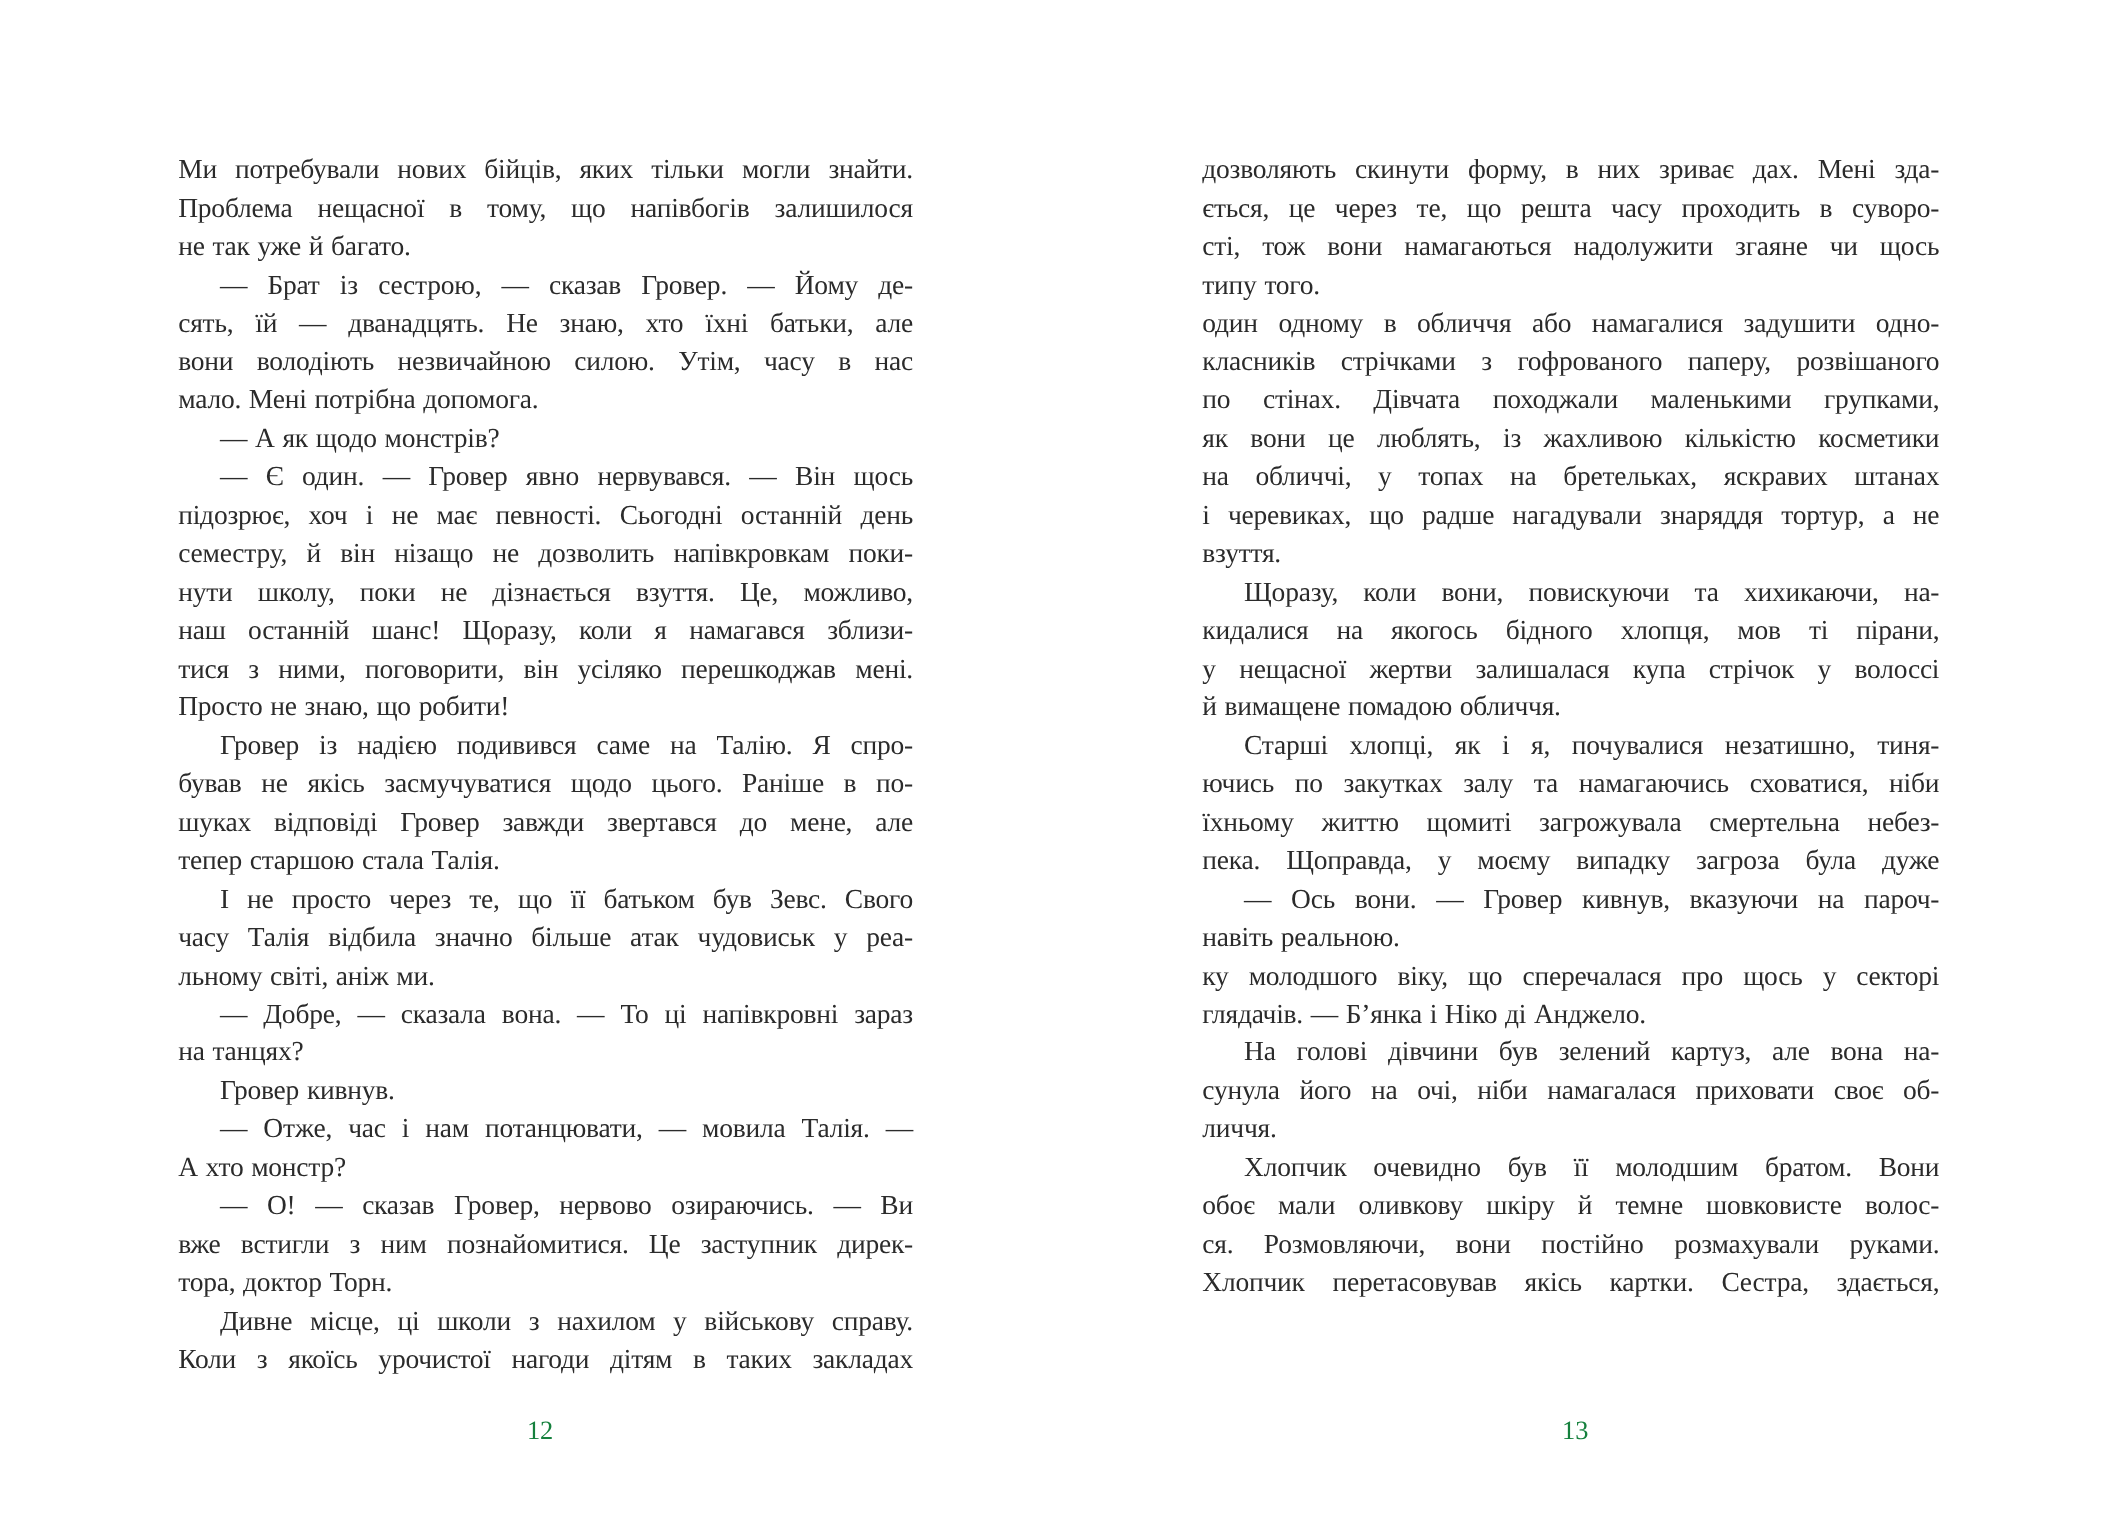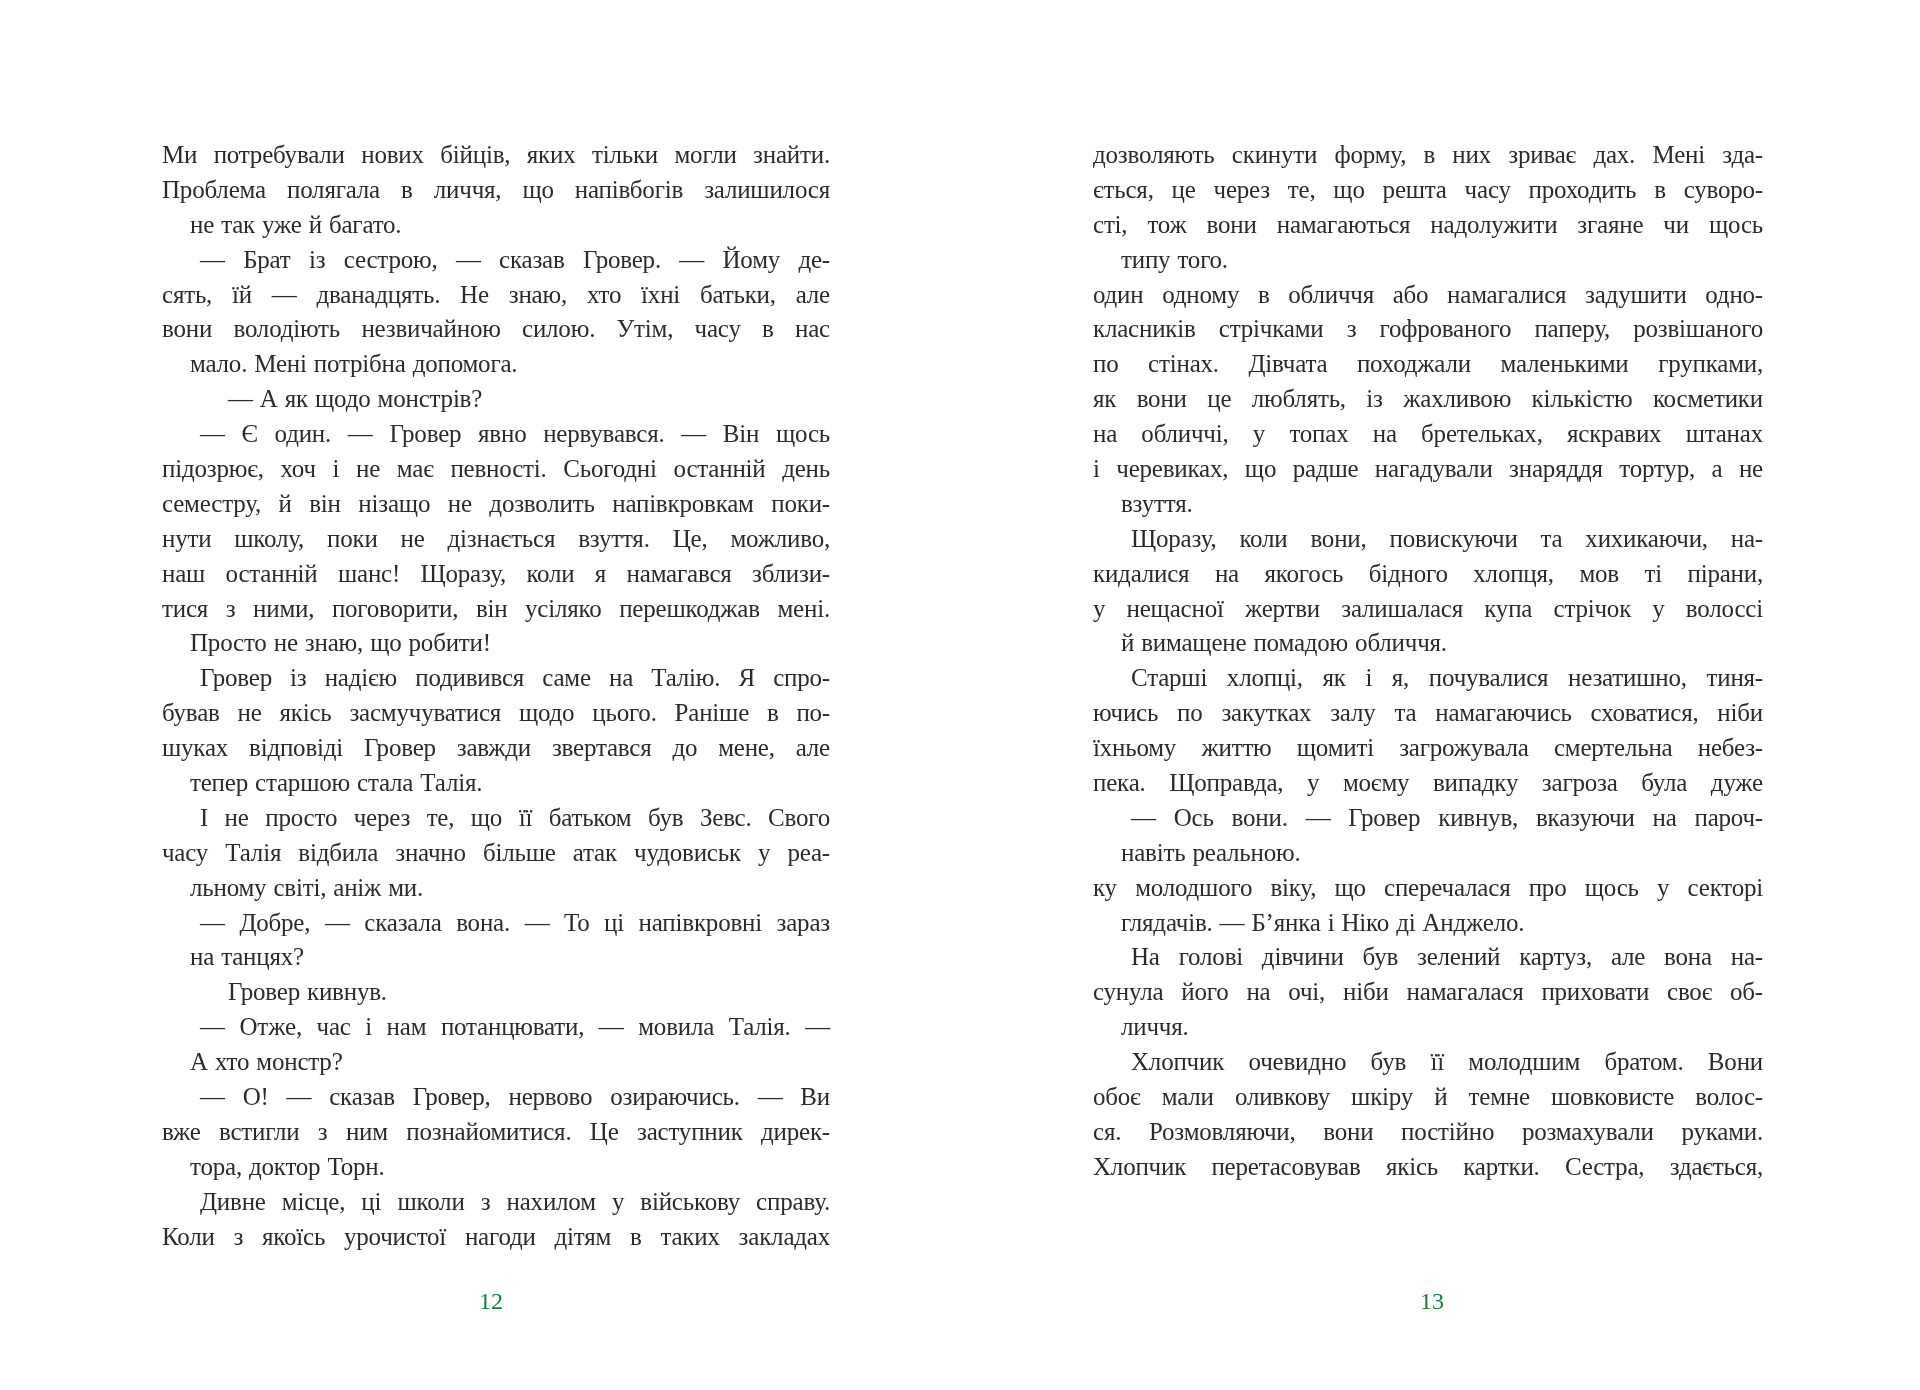--- a/index.html
+++ b/index.html
@@ -8,37 +8,37 @@
   #page-left { left:162px; width:668px; }
   #page-right { left:1093px; width:670px; }
   .line {
     height:34.9px; line-height:34.9px;
     font-family:"Liberation Serif", "DejaVu Serif", serif;
     font-size:25px; color:#2b2b2b;
     text-align:justify; text-align-last:justify;
     white-space:nowrap; overflow:visible;
     letter-spacing:-0.2px; word-spacing:1px;
   }
-  .line.last { text-align:left; text-align-last:left;margin-left:28px; }
+  .line.last { text-align:left; text-align-last:left; }
   .line.indent { padding-left:38px; }
   .page-number {
     position:absolute; top:1286px; width:60px; text-align:center;
     font-family:"Liberation Serif", "DejaVu Serif", serif;
     font-size:24px; color:#15803d; line-height:30px;
   }
   #page-number-left { left:461px; }
   #page-number-right { left:1402px; }
 </style>
 </head>
 <body>
 
 <div id="spread">
   <div id="page-left" class="page">
       <div class="line">Ми потребували нових бійців, яких тільки могли знайти.</div>
-      <div class="line">Проблема полягала в личчя, що напівбогів залишилося</div>
+      <div class="line">Проблема нещасної в тому, що напівбогів залишилося</div>
       <div class="line last">не так уже й багато.</div>
       <div class="line indent">— Брат із сестрою, — сказав Гровер. — Йому де-</div>
       <div class="line">сять, їй — дванадцять. Не знаю, хто їхні батьки, але</div>
       <div class="line">вони володіють незвичайною силою. Утім, часу в нас</div>
       <div class="line last">мало. Мені потрібна допомога.</div>
       <div class="line indent last">— А як щодо монстрів?</div>
       <div class="line indent">— Є один. — Гровер явно нервувався. — Він щось</div>
       <div class="line">підозрює, хоч і не має певності. Сьогодні останній день</div>
       <div class="line">семестру, й він нізащо не дозволить напівкровкам поки-</div>
       <div class="line">нути школу, поки не дізнається взуття. Це, можливо,</div>

